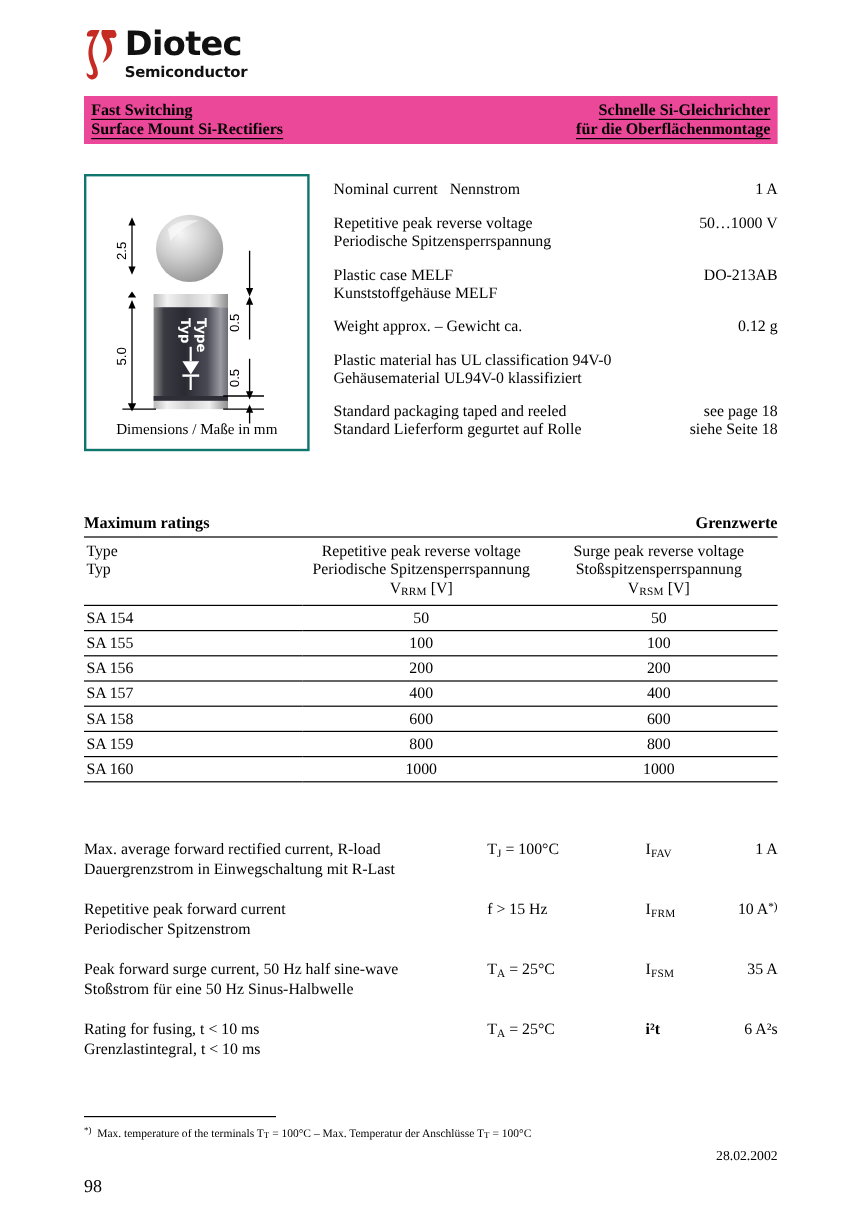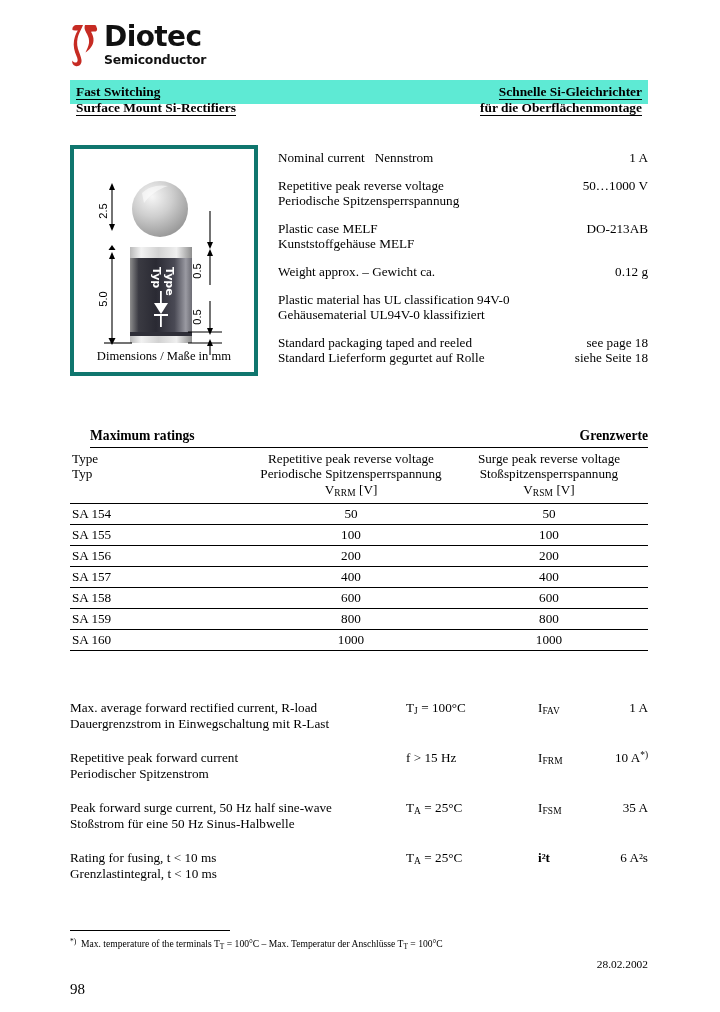--- a/index.html
+++ b/index.html
@@ -76,22 +76,22 @@
     font-weight: bold;
     font-size: 14.5px;
     letter-spacing: 0.3px;
   }
 
   
   .title-band {
     position: absolute;
     left: 70px; top: 80px;
     width: 578px;
-    height: 24px;
-    background: #5eead4;
+    height: 40px;
+    background: #ec4899;
   }
   .title-band .col {
     position: absolute;
     top: 4px;
   }
   .title-band .left { left: 6px; text-align: left; }
   .title-band .right { right: 6px; text-align: right; }
   .title-band .line {
     font-family: "Liberation Serif", serif;
     font-weight: bold;
@@ -103,21 +103,21 @@
     border-bottom: 1.4px solid #000;
     padding-bottom: 0px;
   }
 
   
   .drawing-box {
     position: absolute;
     left: 70px; top: 145px;
     width: 188px;
     height: 231px;
-    border: 4px solid #0f766e;
+    border: 2px solid #0f766e;
     background: #ffffff;
     box-sizing: border-box;
   }
   .dwg-caption {
     position: absolute;
     left: 0; right: 0;
     bottom: 8px;
     text-align: center;
     font-size: 12.6px;
     font-family: "Liberation Serif", serif;
@@ -162,21 +162,20 @@
   
   .ratings {
     position: absolute;
     left: 70px; top: 428px;
     width: 578px;
   }
   .ratings-title {
     position: relative;
     height: 19px;
     border-bottom: 1.6px solid #000;
-    margin-left: 20px;
   }
   .ratings-title .t-left {
     position: absolute; left: 0; top: 0;
     font-weight: bold;
     font-size: 13.6px;
     font-family: "Liberation Serif", serif;
   }
   .ratings-title .t-right {
     position: absolute; right: 0; top: 0;
     font-weight: bold;

